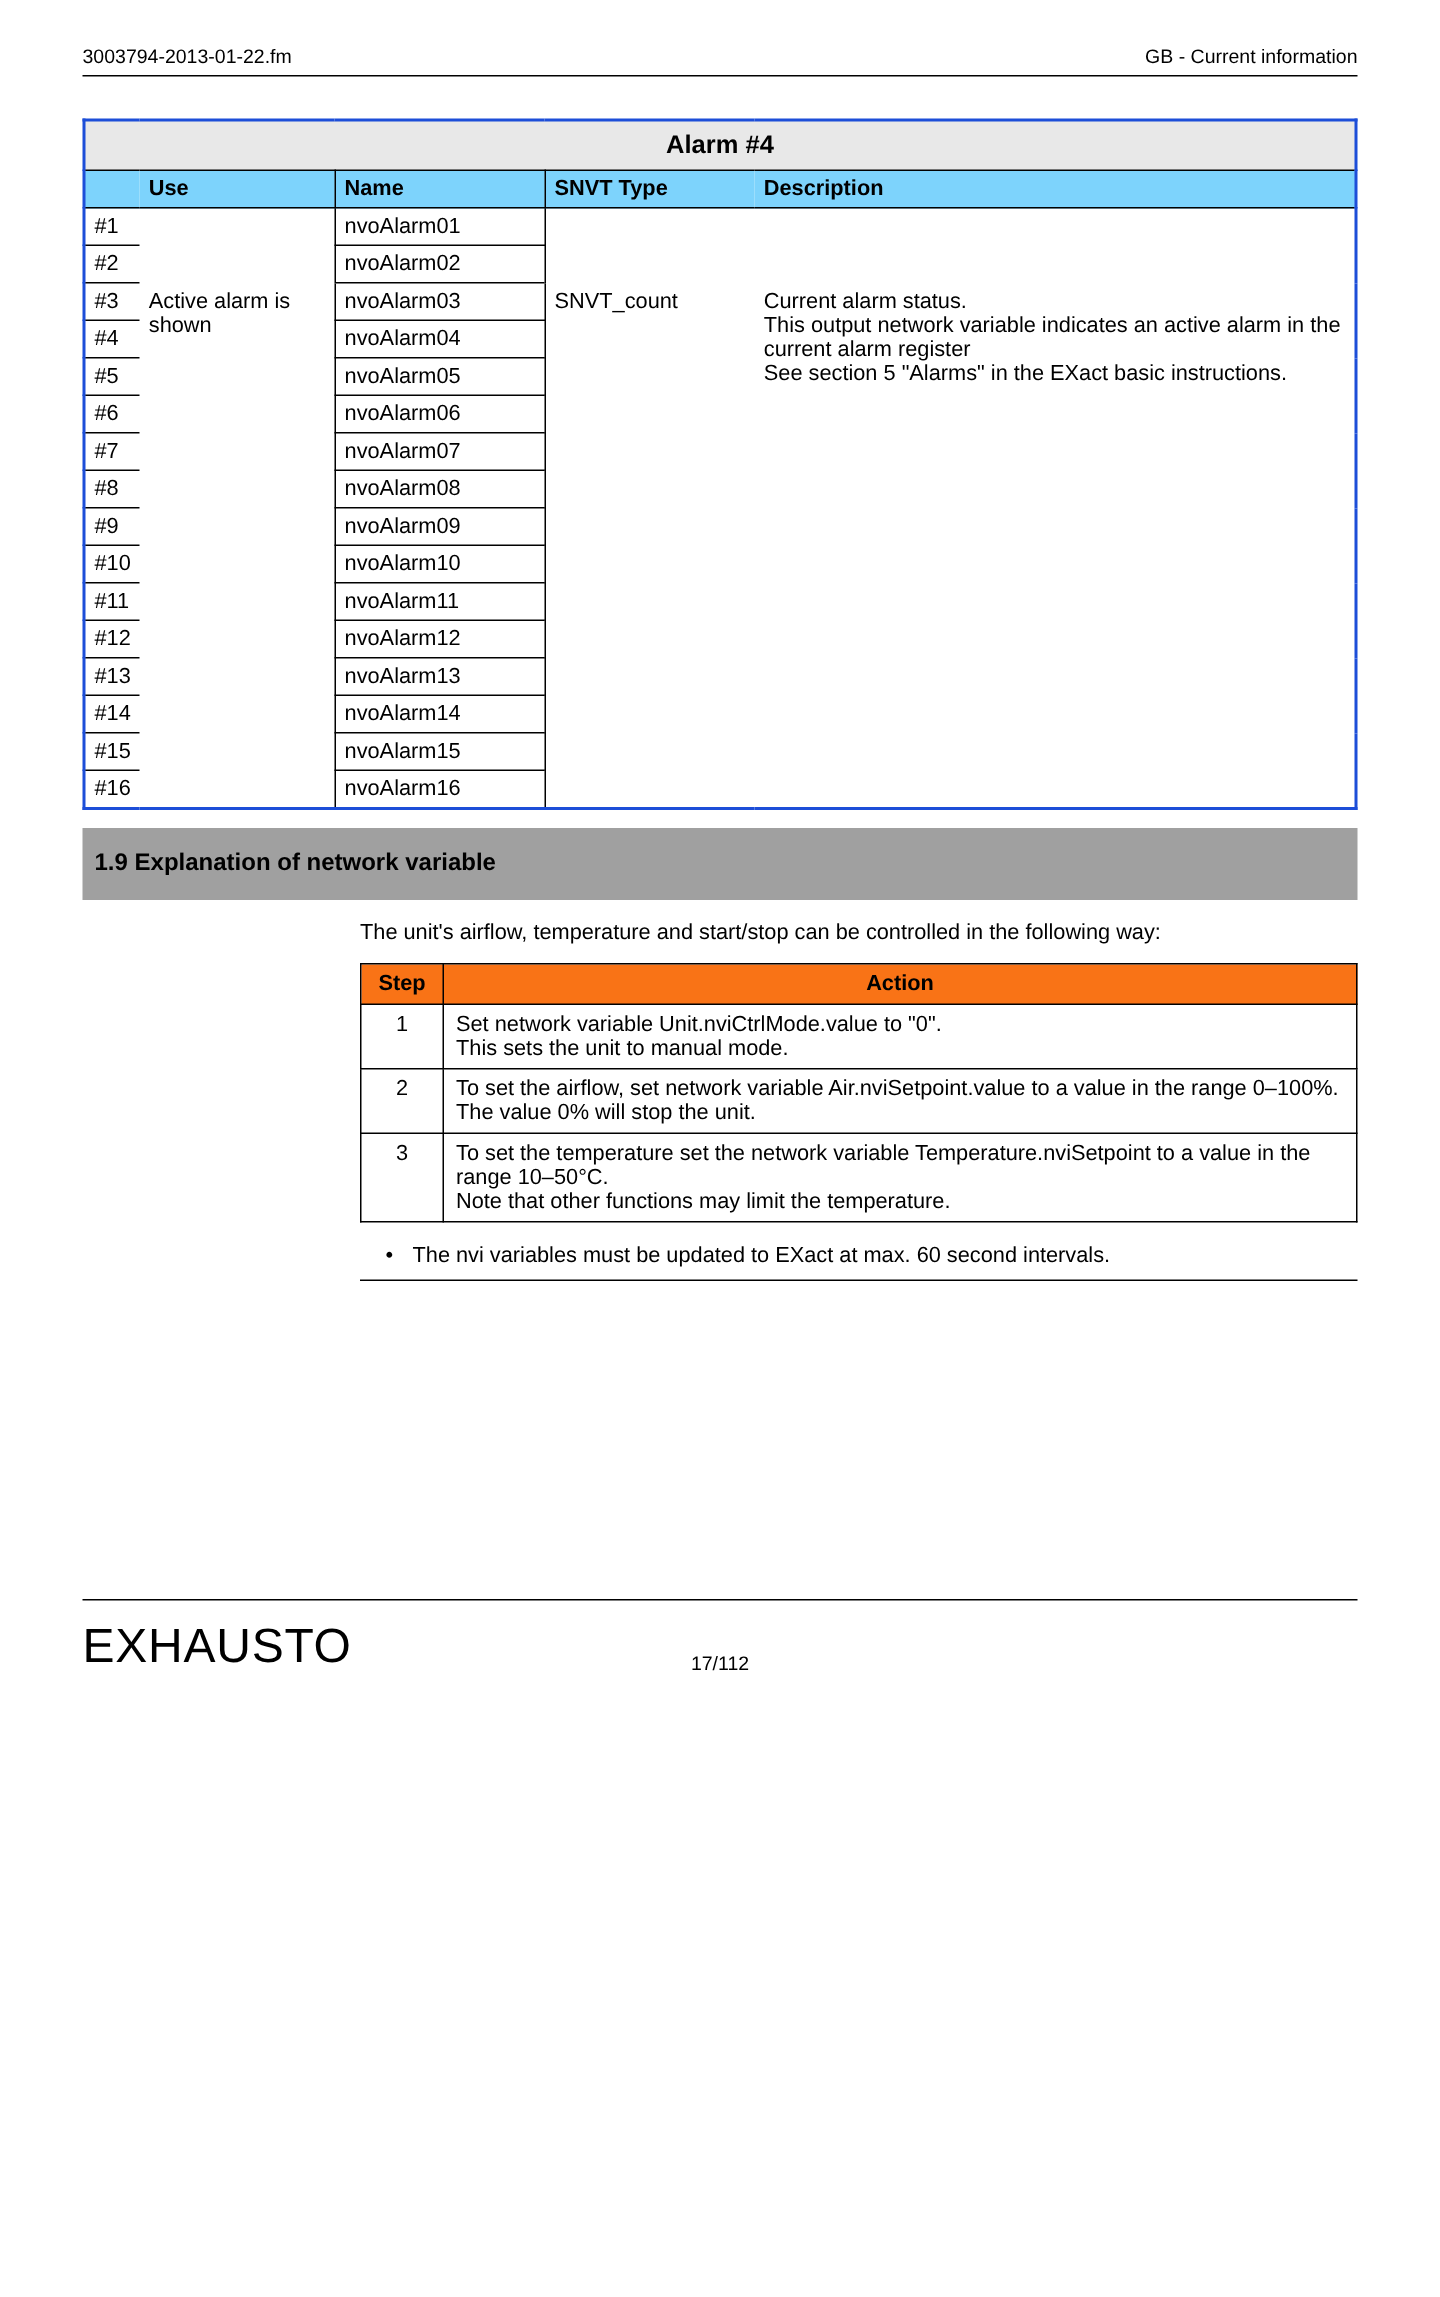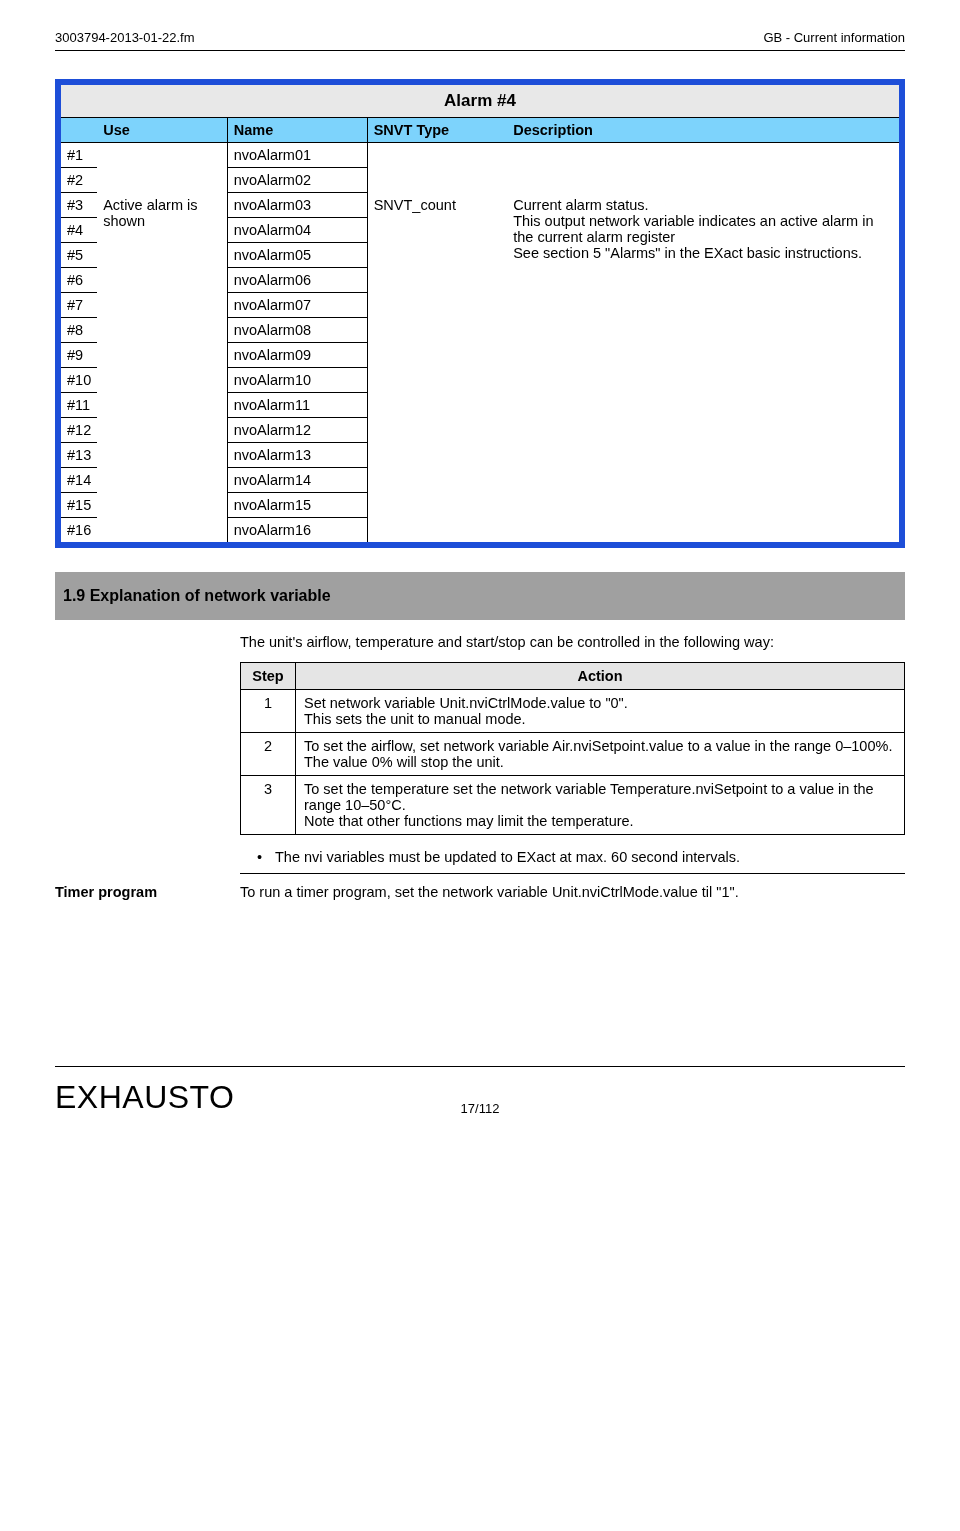--- a/index.html
+++ b/index.html
@@ -27,22 +27,22 @@
     }
     .header-rule {
       border: none;
       border-top: 1px solid #000;
       margin: 0 0 28px 0;
     }
     
     .alarm-table {
       border-collapse: collapse;
       width: 100%;
-      margin-bottom: 24px;
-      border: 6px solid #1d4ed8;
+      margin-bottom: 12px;
+      border: 2px solid #1d4ed8;
     }
     .alarm-table td, .alarm-table th {
       border: 1px solid #000;
       padding: 4px 6px;
       text-align: left;
       vertical-align: top;
       font-size: 14.5px;
     }
     .alarm-title-row td {
       background: #e8e8e8;
@@ -85,21 +85,21 @@
       margin-bottom: 14px;
     }
     .step-table th, .step-table td {
       border: 1px solid #000;
       padding: 5px 8px;
       text-align: left;
       vertical-align: top;
       font-size: 14.5px;
     }
     .step-table thead th {
-      background: #e5e5e5;
+      background: #f97316;
       font-weight: bold;
       text-align: center;
     }
     .step-col { width: 55px; text-align: center !important; }
     .bullet-note {
       margin-left: 220px;
       margin-bottom: 8px;
     }
     .bullet-note::before {
       content: "•";
@@ -276,24 +276,20 @@
         <td class="step-col">3</td>
         <td style="white-space:pre-line">To set the temperature  set the network variable Temperature.nviSetpoint to a value in the range 10–50°C.
 Note that other functions may limit the temperature.</td>
       </tr>
     </tbody>
   </table>
 
   <div class="bullet-note">The nvi variables must be updated to EXact at max. 60 second intervals.</div>
   <hr class="sep-rule">
 
-  <div class="timer-row">
-    <div class="timer-label">Timer program</div>
-    <div>To run a timer program, set the network variable Unit.nviCtrlMode.value til "1".</div>
-  </div>
 
   <div class="footer">
     <hr class="footer-rule">
     <div class="footer-row">
       <span class="page-num">17/112</span>
       <span class="brand">EXHAUSTO</span>
     </div>
   </div>
 
 </div>

